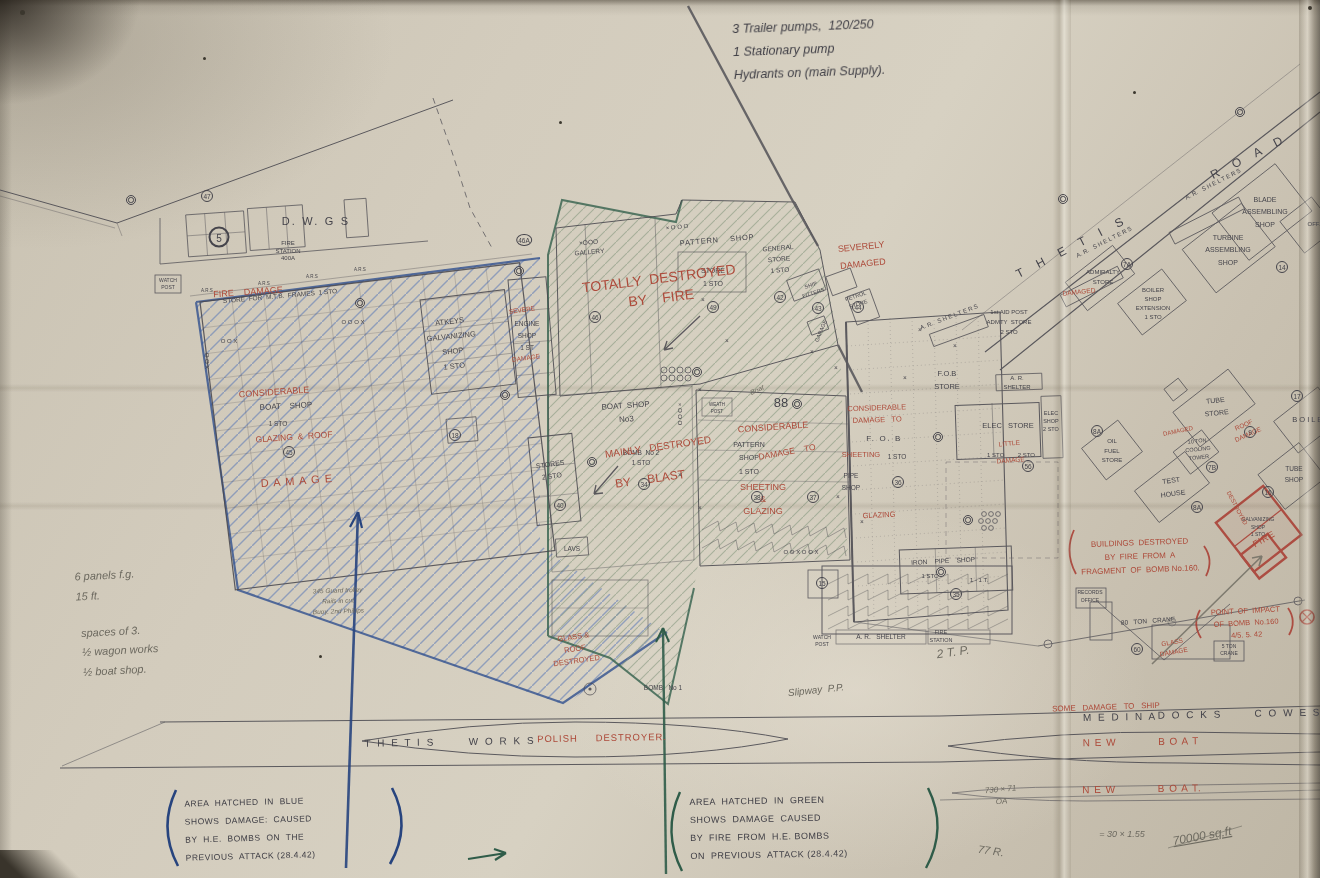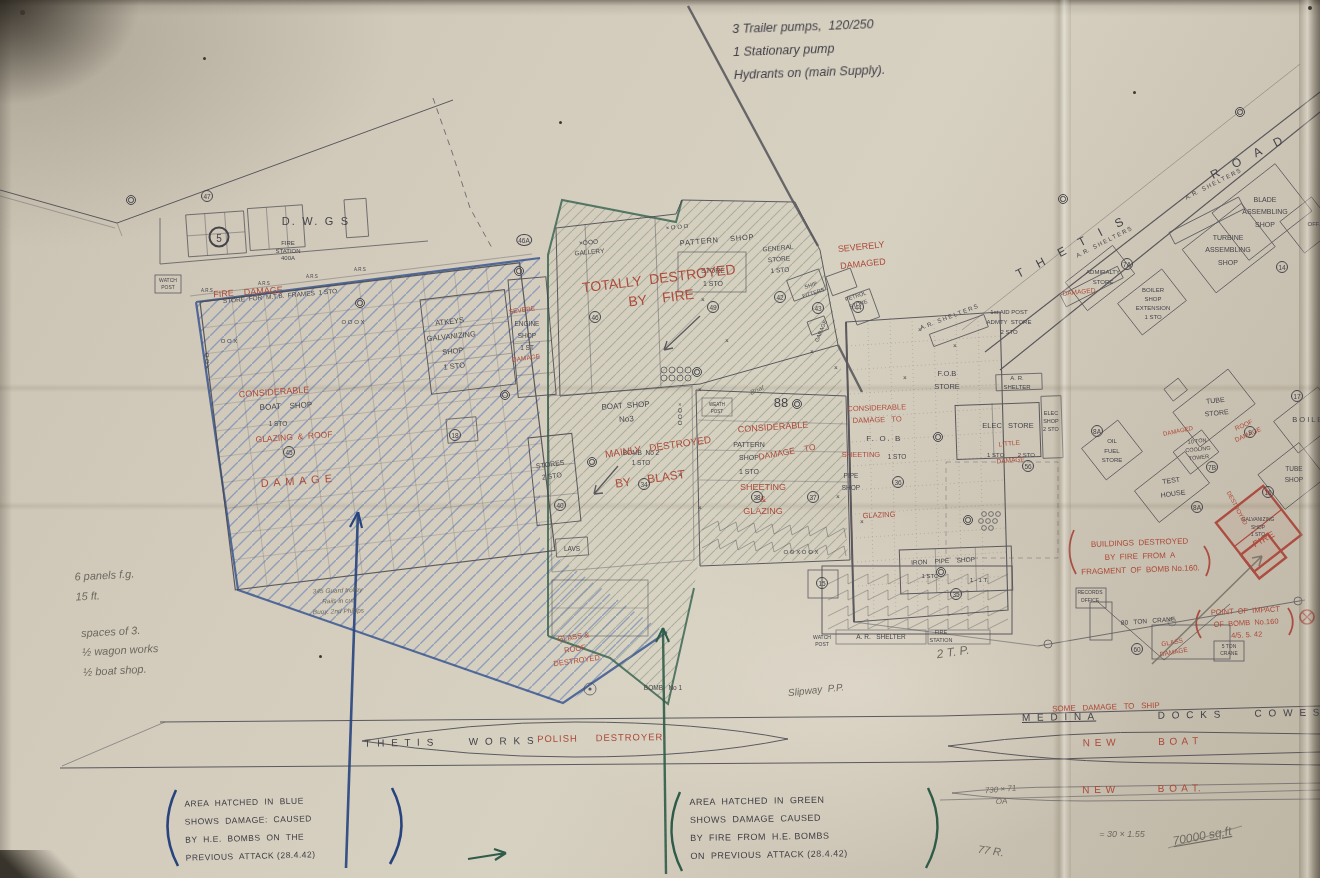--- a/index.html
+++ b/index.html
@@ -380,21 +380,21 @@
     <div class="lbl ink" style="left: 1294px; top: 474px; transform: translate(-50%, -50%) rotate(0deg) scale(0.65); line-height: 1.7;">TUBE
 SHOP</div>
     <div class="lbl ink" style="left: 1258px; top: 527px; transform: translate(-50%, -50%) rotate(0deg) scale(0.5); line-height: 1.5;">GALVANIZING
 SHOP
 1 STO</div>
     <div class="lbl ink" style="left: 1090px; top: 596px; transform: translate(-50%, -50%) rotate(0deg) scale(0.5); line-height: 1.5;">RECORDS
 OFFICE</div>
     <div class="lbl ink" style="left: 1148px; top: 621px; transform: translate(-50%, -50%) rotate(-4deg) scale(0.65);">80   TON   CRANE</div>
     <div class="lbl ink" style="left: 1229px; top: 650px; transform: translate(-50%, -50%) rotate(0deg) scale(0.5); line-height: 1.4;">5 TON
 CRANE</div>
-    <div class="lbl ink" style="left: 1059px; top: 717px; transform: translate(-50%, -50%) rotate(-1deg) scale(1); letter-spacing: 2px; text-decoration: underline;">M E D I N A</div>
+    <div class="lbl ink" style="left: 1120px; top: 717px; transform: translate(-50%, -50%) rotate(-1deg) scale(1); letter-spacing: 2px;">M E D I N A</div>
     <div class="lbl ink" style="left: 1190px; top: 715px; transform: translate(-50%, -50%) rotate(-1deg) scale(1); letter-spacing: 2px;">D O C K S</div>
     <div class="lbl ink" style="left: 1288px; top: 713px; transform: translate(-50%, -50%) rotate(-1deg) scale(1); letter-spacing: 2px;">C O W E S</div>
     <div class="lbl ink" style="left: 450px; top: 742px; transform: translate(-50%, -50%) rotate(-1deg) scale(1); letter-spacing: 2px;">T H E T I S       W O R K S</div>
     <div class="lbl red" style="left: 602px; top: 738px; transform: translate(-50%, -50%) rotate(-1deg) scale(0.95); letter-spacing: 1px;">POLISH     DESTROYER.</div>
     <div class="lbl red" style="left: 1141px; top: 742px; transform: translate(-50%, -50%) rotate(-1deg) scale(1); letter-spacing: 1px;">N E W           B O A T</div>
     <div class="lbl red" style="left: 1142px; top: 789px; transform: translate(-50%, -50%) rotate(-1deg) scale(1); letter-spacing: 1px;">N E W           B O A T.</div>
     <div class="lbl red" style="left: 1106px; top: 707px; transform: translate(-50%, -50%) rotate(-2deg) scale(0.8);">SOME   DAMAGE   TO   SHIP</div>
     <div class="lbl red" style="left: 862px; top: 255px; transform: translate(-50%, -50%) rotate(-6deg) scale(0.9); line-height: 1.9;">SEVERELY
 DAMAGED</div>
     <div class="lbl red" style="left: 660px; top: 288px; transform: translate(-50%, -50%) rotate(-7deg) scale(1.4); line-height: 1.35;">TOTALLY  DESTROYED

